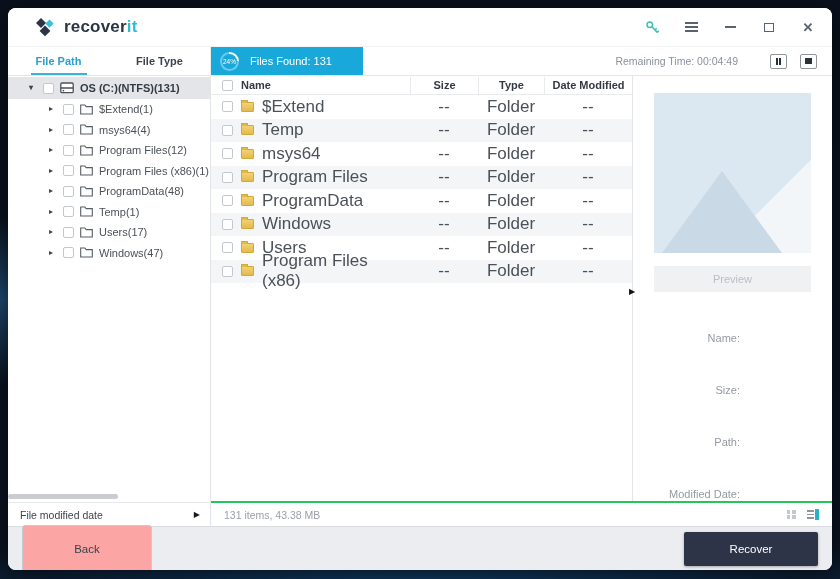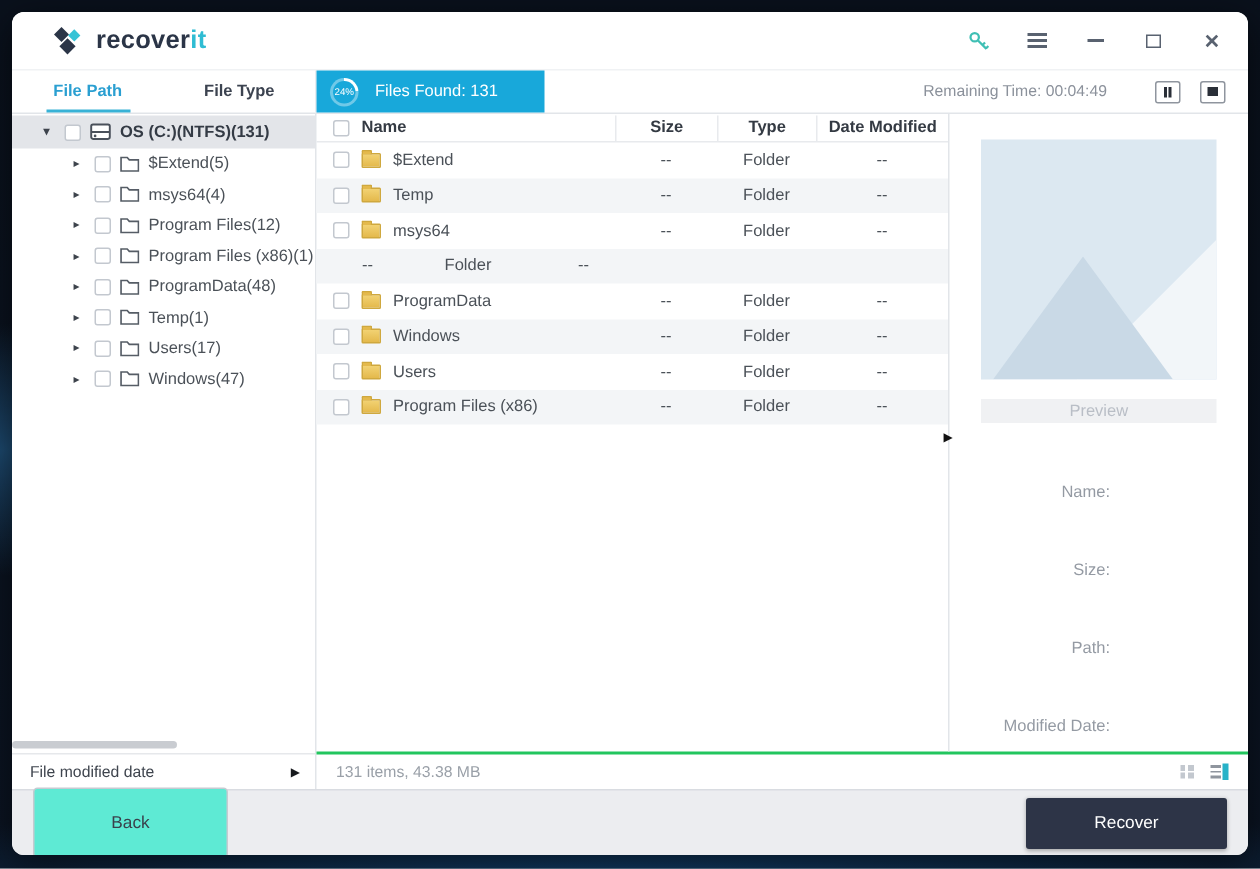--- a/index.html
+++ b/index.html
@@ -58,51 +58,51 @@
   .cb { width:11px; height:11px; border:1px solid #c3c8cf; border-radius:2px; background:#fff; flex:0 0 auto; }
   .hscroll { height:10px; position:relative; }
   .hscroll .thumb { position:absolute; left:0; top:2px; width:110px; height:5px; background:#c9ccd1; border-radius:3px; }
   .sort-row { height:24px; border-top:1px solid #e6e8eb; display:flex; align-items:center; justify-content:space-between; padding:0 10px 0 12px; font-size:10.5px; color:#3f454e; cursor:pointer; }
   .sort-arrow { font-size:8px; color:#17191d; }
   
   .center { flex:1; display:flex; flex-direction:column; min-width:0; }
   .center-main { flex:1; display:flex; min-height:0; }
   .table-panel { flex:1; min-width:0; }
   .thead { height:19px; display:flex; align-items:center; border-bottom:1px solid #e8eaed; font-size:11px; font-weight:bold; color:#343a43; }
-  .trow { height:23.5px; display:flex; align-items:center; font-size:11px; color:#4b5158; cursor:pointer; }
+  .trow { height:23.5px; display:flex; align-items:center; font-size:17px; color:#4b5158; cursor:pointer; }
   .trow.alt { background:#f3f5f7; }
   .col-name { flex:1; display:flex; align-items:center; gap:8px; padding-left:11px; min-width:0; }
   .col-size { width:68px; text-align:center; flex:0 0 auto; }
   .col-type { width:66px; text-align:center; flex:0 0 auto; }
   .col-date { width:88px; text-align:center; flex:0 0 auto; }
   .thead .col-size, .thead .col-type, .thead .col-date { border-left:1px solid #e8eaed; line-height:17px; }
   .folder { width:13px; height:10px; background:linear-gradient(180deg,#f2d273,#e4b94c); border:1px solid #cfa83e; border-radius:1px; position:relative; flex:0 0 auto; }
   .folder::before { content:""; position:absolute; top:-3px; left:-1px; width:5px; height:2px; background:#e4b94c; border:1px solid #cfa83e; border-bottom:none; border-radius:1px 1px 0 0; }
   
   .right-panel { width:200px; border-left:1px solid #e2e5e9; padding:17px 21px 0 21px; position:relative; }
   .expand-arrow { position:absolute; left:-4px; top:211px; font-size:8px; color:#111; cursor:pointer; }
   .preview-img { height:160px; background:#dce8f1; position:relative; overflow:hidden; margin-bottom:13px; }
   .preview-img .band { position:absolute; width:300px; height:78px; background:#f2f6f9; transform:rotate(-45deg); left:-40px; top:130px; }
   .preview-img .peak { position:absolute; left:8px; top:78px; width:120px; height:82px; background:#c9d9e6; clip-path:polygon(50% 0, 100% 100%, 0 100%); }
-  .preview-btn { display:block; width:100%; height:16px; background:#f0f1f3; border:none; color:#b9bec6; font-size:11px; font-family:inherit; margin-bottom:19px; cursor:pointer; }
+  .preview-btn { display:block; width:100%; height:26px; background:#f0f1f3; border:none; color:#b9bec6; font-size:11px; font-family:inherit; margin-bottom:19px; cursor:pointer; }
   .field { width:86px; text-align:right; font-size:11px; color:#949aa3; margin-bottom:18px;margin-top:40px; }
   .field.tall { margin-bottom:17px; }
   
   .status-row { height:25px; border-top:2px solid #22c55e; display:flex; align-items:center; padding:0 13px; }
   .status-text { font-size:10.5px; color:#9aa0a8; }
   .view-icons { margin-left:auto; display:flex; align-items:center; gap:11px; }
   .grid-icon { display:grid; grid-template-columns:3.5px 3.5px; grid-template-rows:3.5px 3.5px; gap:1.8px; cursor:pointer; }
   .grid-icon i { background:#c3c8cf; }
   .list-icon { display:flex; align-items:center; gap:1.5px; cursor:pointer; }
   .list-icon .bars { display:flex; flex-direction:column; gap:2px; }
   .list-icon .bars i { display:block; width:7px; height:1.8px; background:#8f959e; }
   .list-icon .block { width:4px; height:11px; background:#27b2c8; }
   
   .footer { height:44px; background:#ecedf0; border-top:1px solid #d9dce1; display:flex; align-items:center; padding:0 14px; }
-  .back-btn { width:130px; height:47px; background:#5eead4; border:1px solid #c6cad1; border-radius:3px; font-size:11.5px; color:#3a414c; font-family:inherit; cursor:pointer; }
+  .back-btn { width:130px; height:47px; background:#fca5a5; border:1px solid #c6cad1; border-radius:3px; font-size:11.5px; color:#3a414c; font-family:inherit; cursor:pointer; }
   .recover-btn { margin-left:auto; width:134px; height:34px; background:#2d3447; border:none; border-radius:2px; font-size:11.5px; color:#fff; font-family:inherit; cursor:pointer; box-shadow:0 1px 3px rgba(0,0,0,.3); }
 </style>
 </head>
 <body>
 
 <div class="window">
 
   <div class="titlebar">
     <div class="logo">
       <svg width="23" height="23" viewBox="0 0 23 23">
@@ -171,21 +171,21 @@
           </svg>
           <span>OS (C:)(NTFS)(131)</span>
         </div>
 
         <div class="tree-row tree-item">
           <span class="tw">▸</span>
           <span class="cb"></span>
           <svg width="13" height="11" viewBox="0 0 13 11">
               <path d="M0.7 1 H4.8 L6.2 2.6 H12.3 V10 H0.7 Z" fill="#fff" stroke="#565d66" stroke-width="1.1"></path>
             </svg>
-          <span>$Extend(5)</span>
+          <span>$Extend(1)</span>
         </div>
         <div class="tree-row tree-item">
           <span class="tw">▸</span>
           <span class="cb"></span>
           <svg width="13" height="11" viewBox="0 0 13 11">
               <path d="M0.7 1 H4.8 L6.2 2.6 H12.3 V10 H0.7 Z" fill="#fff" stroke="#565d66" stroke-width="1.1"></path>
             </svg>
           <span>msys64(4)</span>
         </div>
         <div class="tree-row tree-item">
@@ -284,20 +284,25 @@
             <div class="col-name">
                 <span class="cb"></span>
                 <span class="folder"></span>
                 <span>msys64</span>
               </div>
             <div class="col-size">--</div>
             <div class="col-type">Folder</div>
             <div class="col-date">--</div>
           </div>
           <div class="trow alt">
+            <div class="col-name">
+                <span class="cb"></span>
+                <span class="folder"></span>
+                <span>Program Files</span>
+              </div>
             <div class="col-size">--</div>
             <div class="col-type">Folder</div>
             <div class="col-date">--</div>
           </div>
           <div class="trow">
             <div class="col-name">
                 <span class="cb"></span>
                 <span class="folder"></span>
                 <span>ProgramData</span>
               </div>

